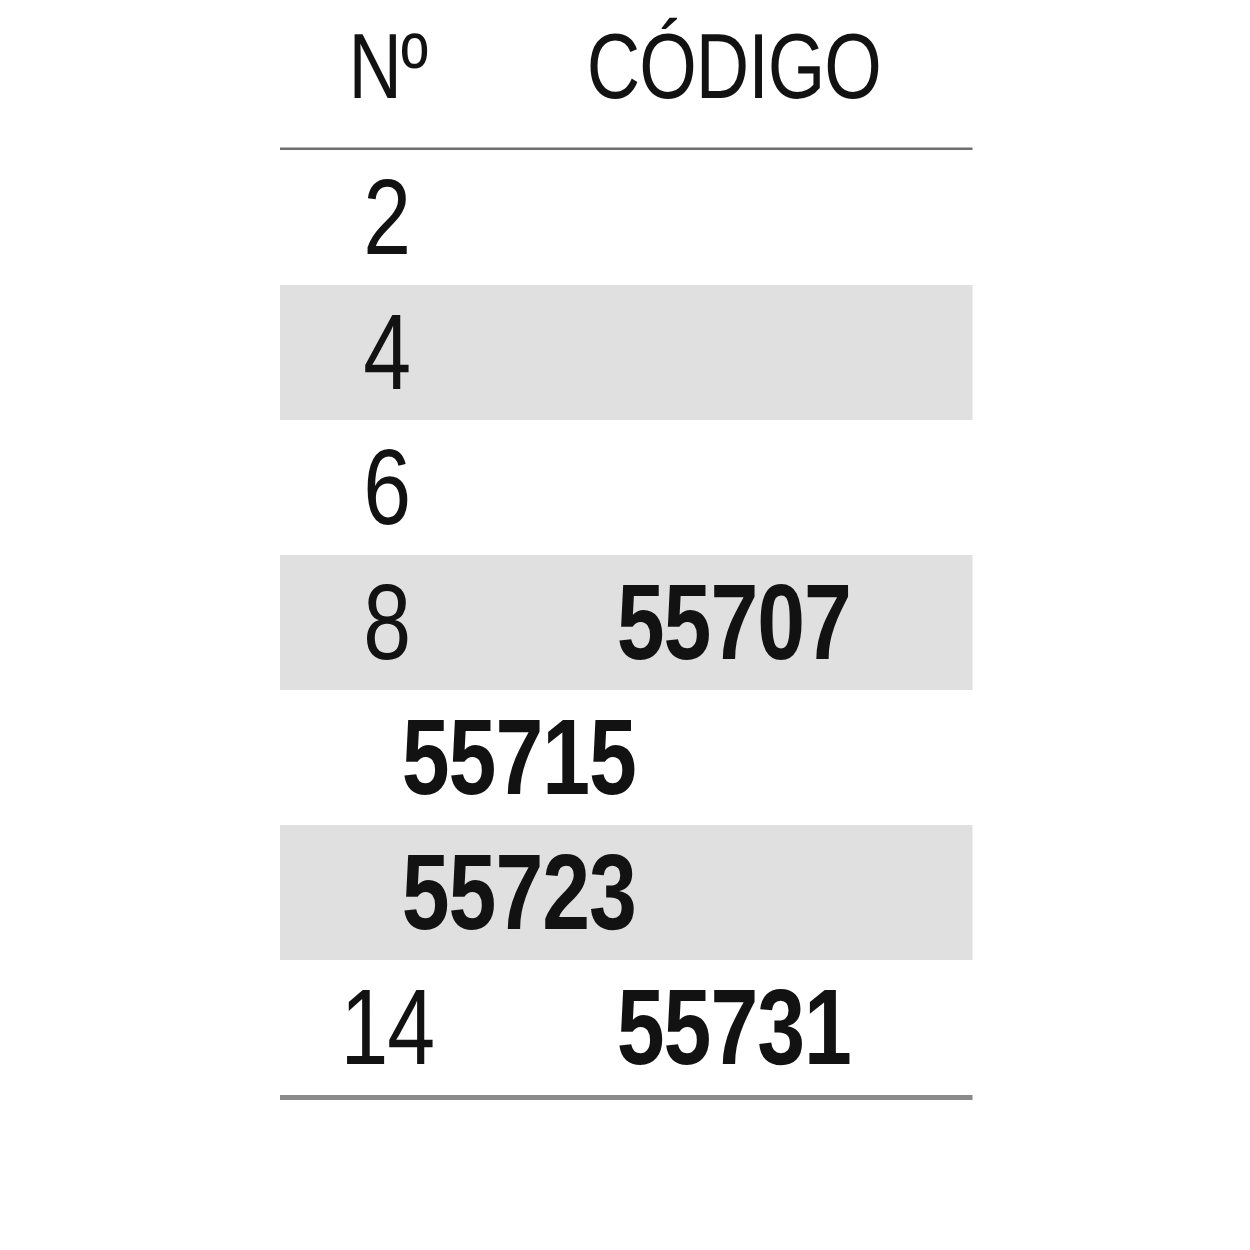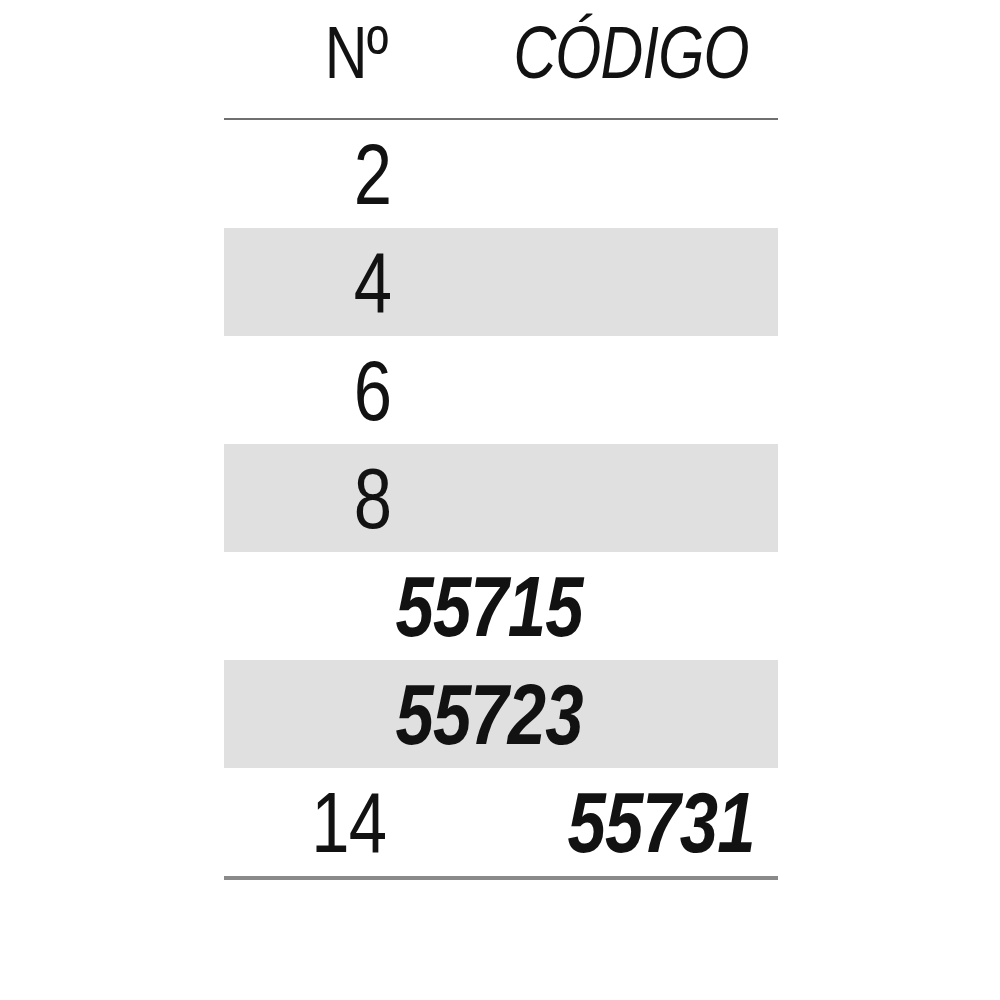--- a/index.html
+++ b/index.html
@@ -38,24 +38,24 @@
     height: 108px;
     align-items: center;
   }
   .row.shaded {
     background: #e0e0e0;
   }
   .tbody {
     border-bottom: 4px solid #8a8a8a;
   }
   .cell {
-    text-align: right;
+    text-align: center;
   }
   .col-n   { width: 31%; }
-  .col-code{ width: 69%; font-style: italic; }
+  .col-code{ width: 69%; }
   .cond {
     display: inline-block;
     transform: scaleX(0.8);
     transform-origin: center center;
     white-space: nowrap;
     letter-spacing: -1px;
   }
   .header-text {
     font-size: 74px;
     font-weight: 400;
@@ -101,20 +101,23 @@
       <div class="row">
         <div class="cell col-n">
           <span class="cond num-text">6</span>
         </div>
       </div>
 
       <div class="row shaded">
         <div class="cell col-n">
           <span class="cond num-text">8</span>
         </div>
+        <div class="cell col-code">
+          <span class="cond code-text">55707</span>
+        </div>
       </div>
 
       <div class="row">
         <div class="cell col-code">
           <span class="cond code-text">55715</span>
         </div>
       </div>
 
       <div class="row shaded">
         <div class="cell col-code">

